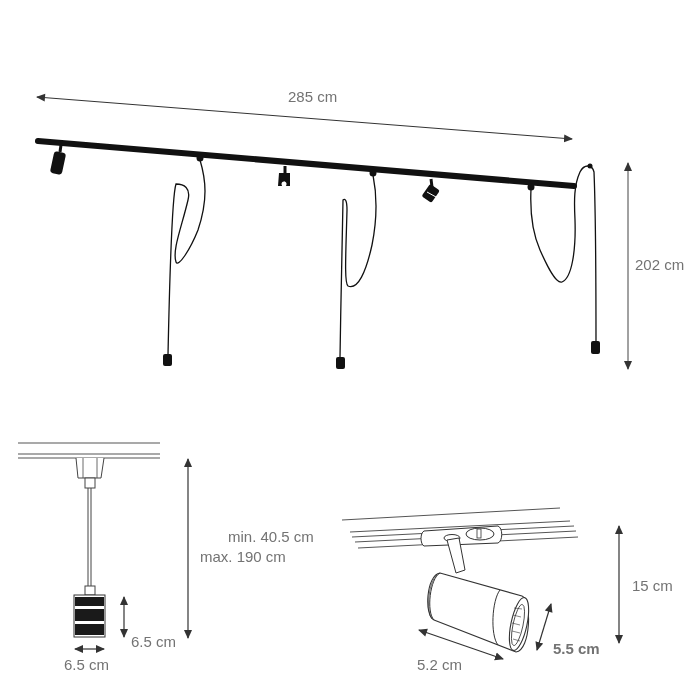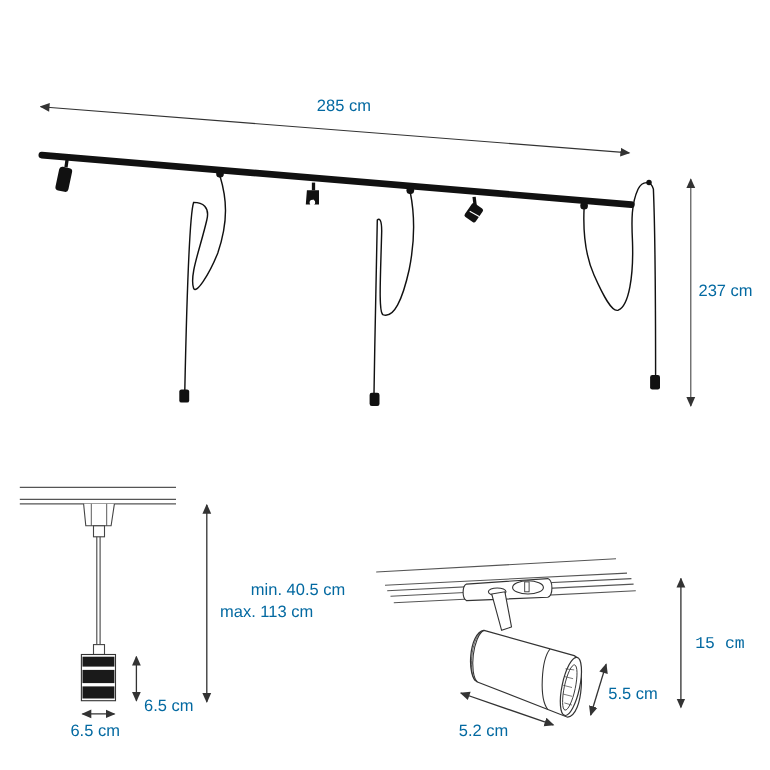--- a/index.html
+++ b/index.html
@@ -1,18 +1,18 @@
 <!DOCTYPE html>
 <html><head>
   <meta charset="utf-8">
   <style>
     html, body { margin: 0; padding: 0; background: #ffffff; }
     #canvas { position: relative; width: 700px; height: 700px; overflow: hidden; background: #ffffff; }
     svg { position: absolute; left: 0; top: 0; }
-    .lbl { position: absolute; font-family: "Liberation Sans", sans-serif; font-size: 15px; color: #0369a1; white-space: nowrap; line-height: 1.15; }
+    .lbl { position: absolute; font-family: "Liberation Sans", sans-serif; font-size: 15px; color: #737373; white-space: nowrap; line-height: 1.15; }
   </style>
 </head>
 <body>
 
 <div id="canvas">
   <svg width="700" height="700" viewBox="0 0 700 700">
     <defs>
       <marker id="ah" markerWidth="10" markerHeight="10" refX="8" refY="5" orient="auto" markerUnits="userSpaceOnUse">
         <path d="M0,1 L9,5 L0,9 Z" fill="#333"></path>
       </marker>
@@ -131,23 +131,23 @@
     </g>
     <g>
       <line x1="551" y1="604" x2="537" y2="650" stroke="#333" stroke-width="1.2" marker-start="url(#ahs)" marker-end="url(#ah)"></line>
     </g>
     <g>
       <line x1="619" y1="526" x2="619" y2="643" stroke="#333" stroke-width="1.2" marker-start="url(#ahs)" marker-end="url(#ah)"></line>
     </g>
   </svg>
 
   <div class="lbl" style="left:288px; top:88px;">285 cm</div>
-  <div class="lbl" style="left:635px; top:256px;">237 cm</div>
+  <div class="lbl" style="left:635px; top:256px;">202 cm</div>
 
   <div class="lbl" style="left:200px; top:528px;margin-left:28px;">min. 40.5 cm</div>
-  <div class="lbl" style="left:200px; top:548px;">max. 113 cm</div>
+  <div class="lbl" style="left:200px; top:548px;">max. 190 cm</div>
   <div class="lbl" style="left:131px; top:609px;margin-top:24px;">6.5 cm</div>
   <div class="lbl" style="left:64px; top:656px;">6.5 cm</div>
 
-  <div class="lbl" style="left:632px; top:577px;font-family:Liberation Mono, monospace;">15 cm</div>
-  <div class="lbl" style="left:553px; top:622px;">5.5 cm</div>
+  <div class="lbl" style="left:632px; top:577px;">15 cm</div>
+  <div class="lbl" style="left:553px; top:640px;font-weight:bold;">5.5 cm</div>
   <div class="lbl" style="left:417px; top:656px;">5.2 cm</div>
 </div>
 
 </body></html>

